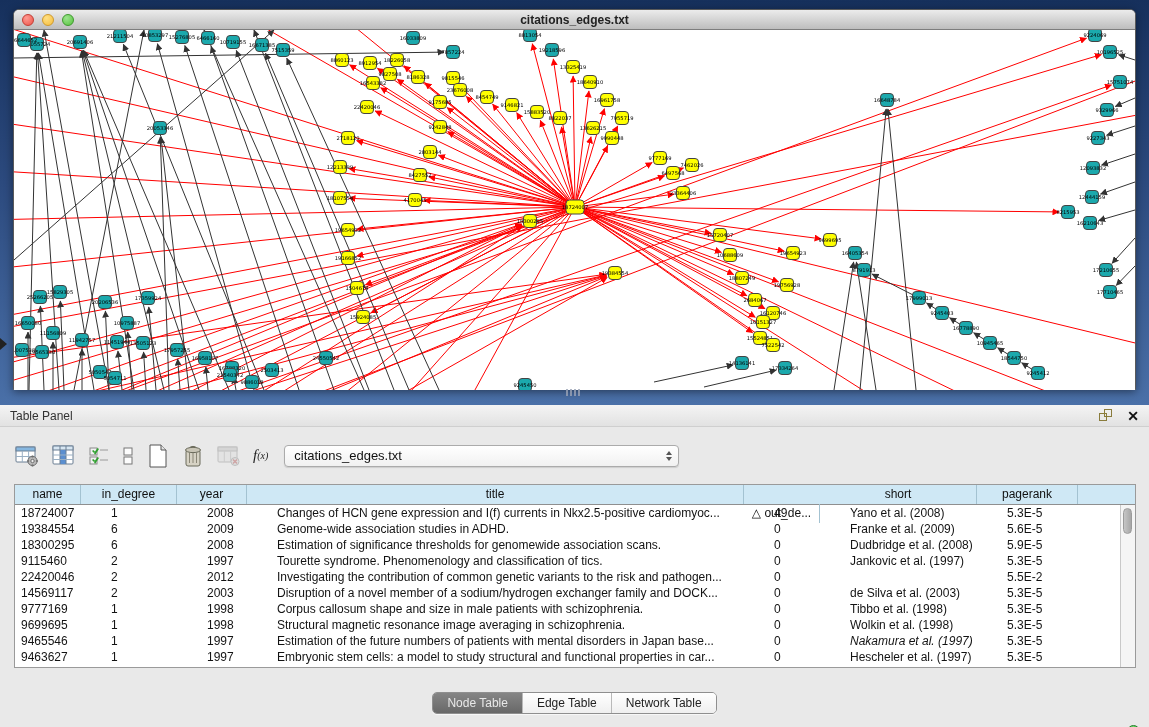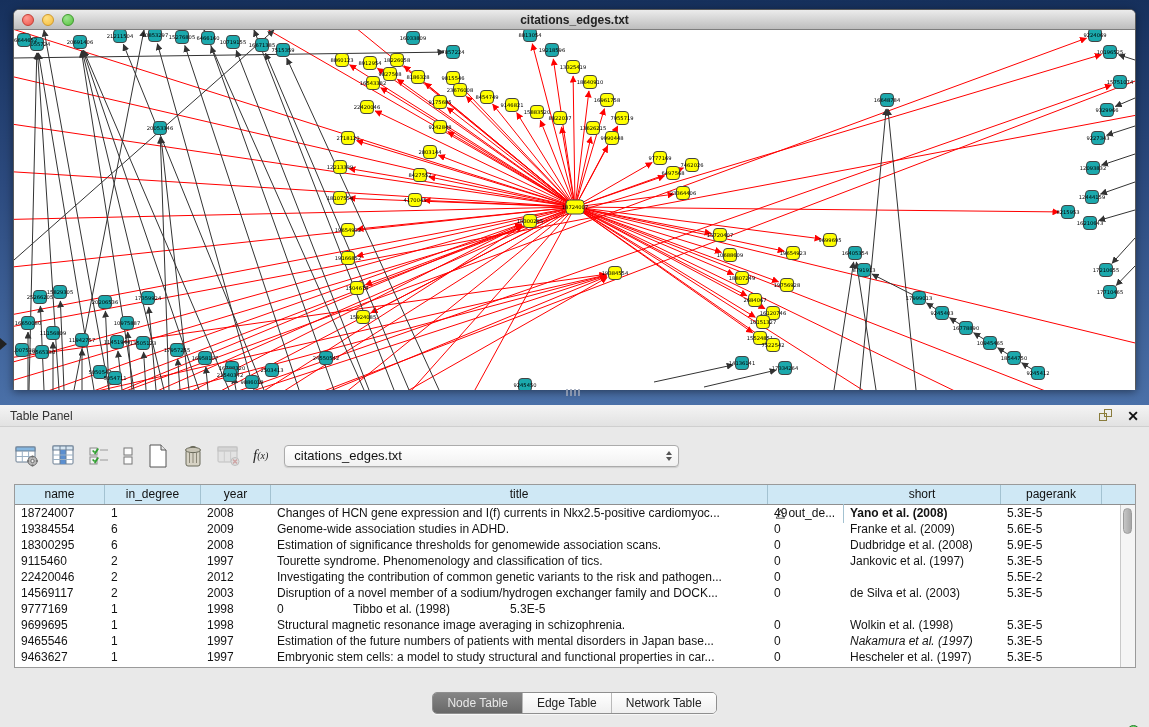--- a/index.html
+++ b/index.html
@@ -741,37 +741,37 @@
         <span>citations_edges.txt</span>
         <span class="steppers">
             <span class="up"></span>
             <span class="dn"></span>
           </span>
       </div>
     </div>
 
     <div class="tablewrap">
       <div class="thead" id="thead">
-          <div class="th" style="width: 90px;">name</div>
+          <div class="th" style="width: 66px;">name</div>
           <div class="th" style="width: 96px;">in_degree</div>
           <div class="th" style="width: 70px;">year</div>
           <div class="th" style="width: 497px;">title</div>
           <div class="th" style="width: 76px; margin-top: 19px;">△ out_de...</div>
           <div class="th" style="width: 157px;">short</div>
           <div class="th" style="width: 101px;">pagerank</div>
           <div class="th fill"></div>
         </div>
       <div id="tbody">
           <div class="tr">
             <div class="td" style="width: 90px;">18724007</div>
             <div class="td" style="width: 96px;">1</div>
             <div class="td" style="width: 70px;">2008</div>
             <div class="td" style="width: 497px;">Changes of HCN gene expression and I(f) currents in Nkx2.5-positive cardiomyoc...</div>
             <div class="td" style="width: 76px;">49</div>
-            <div class="td" style="width: 157px; font-weight: bold;">Yano et al. (2008)</div>
+            <div class="td" style="width: 157px;">Yano et al. (2008)</div>
             <div class="td" style="width: 101px;">5.3E-5</div>
           </div>
           <div class="tr">
             <div class="td" style="width: 90px;">19384554</div>
             <div class="td" style="width: 96px;">6</div>
             <div class="td" style="width: 70px;">2009</div>
             <div class="td" style="width: 497px;">Genome-wide association studies in ADHD.</div>
             <div class="td" style="width: 76px;">0</div>
             <div class="td" style="width: 157px;">Franke et al. (2009)</div>
             <div class="td" style="width: 101px;">5.6E-5</div>
@@ -809,20 +809,21 @@
             <div class="td" style="width: 70px;">2003</div>
             <div class="td" style="width: 497px;">Disruption of a novel member of a sodium/hydrogen exchanger family and DOCK...</div>
             <div class="td" style="width: 76px;">0</div>
             <div class="td" style="width: 157px;">de Silva et al. (2003)</div>
             <div class="td" style="width: 101px;">5.3E-5</div>
           </div>
           <div class="tr">
             <div class="td" style="width: 90px;">9777169</div>
             <div class="td" style="width: 96px;">1</div>
             <div class="td" style="width: 70px;">1998</div>
+            <div class="td" style="width: 497px;">Corpus callosum shape and size in male patients with schizophrenia.</div>
             <div class="td" style="width: 76px;">0</div>
             <div class="td" style="width: 157px;">Tibbo et al. (1998)</div>
             <div class="td" style="width: 101px;">5.3E-5</div>
           </div>
           <div class="tr">
             <div class="td" style="width: 90px;">9699695</div>
             <div class="td" style="width: 96px;">1</div>
             <div class="td" style="width: 70px;">1998</div>
             <div class="td" style="width: 497px;">Structural magnetic resonance image averaging in schizophrenia.</div>
             <div class="td" style="width: 76px;">0</div>

